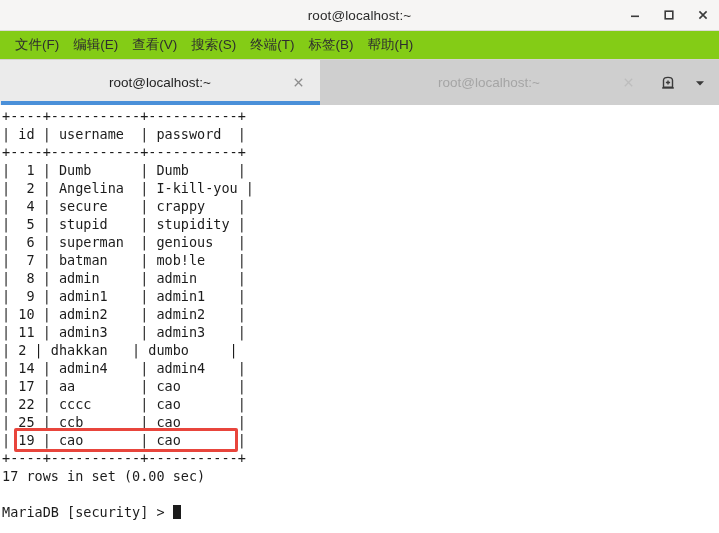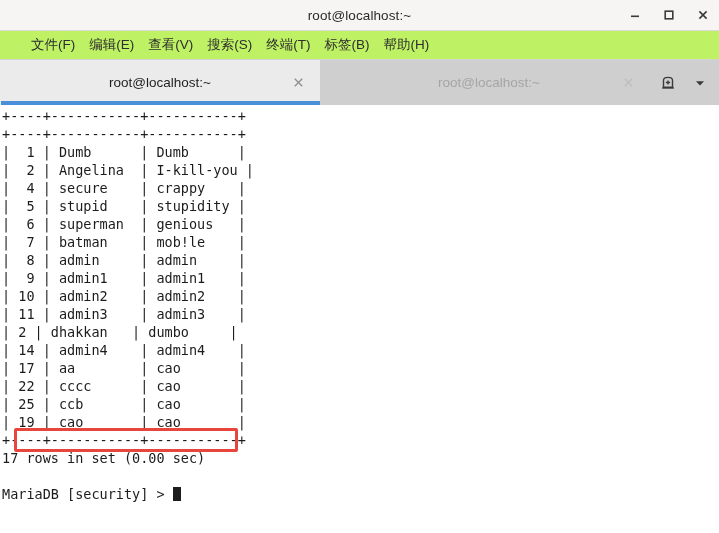--- a/index.html
+++ b/index.html
@@ -57,25 +57,25 @@
     align-items: center;
     justify-content: center;
     color: #3b3b3b;
   }
   .wc-btn svg { display: block; }
 
   
   .menubar {
     height: 29px;
     flex: 0 0 29px;
-    background: #bef264;
+    background: #84cc16;
     border-bottom: 1px solid #d6d3d0;
     display: flex;
     align-items: center;
-    padding-left: 24px;
+    padding-left: 8px;
     box-sizing: border-box;
   }
   .menu-item {
     font-size: 13.5px;
     color: #2e2e2e;
     padding: 2px 7px;
     white-space: nowrap;
   }
 
   
@@ -270,20 +270,21 @@
         <svg width="14" height="14" viewBox="0 0 14 14" aria-hidden="true">
           <path d="M3 5.2 L7 9.4 L11 5.2 Z" fill="currentColor"></path>
         </svg>
       </div>
     </div>
   </div>
 
   <div class="terminal">
 
     <div class="term-line">+----+-----------+-----------+</div>
+    <div class="term-line">| id | username  | password  |</div>
     <div class="term-line">+----+-----------+-----------+</div>
 
     <div class="term-line">|  1 | Dumb      | Dumb      |</div>
     <div class="term-line">|  2 | Angelina  | I-kill-you |</div>
     <div class="term-line">|  4 | secure    | crappy    |</div>
     <div class="term-line">|  5 | stupid    | stupidity |</div>
     <div class="term-line">|  6 | superman  | genious   |</div>
     <div class="term-line">|  7 | batman    | mob!le    |</div>
     <div class="term-line">|  8 | admin     | admin     |</div>
     <div class="term-line">|  9 | admin1    | admin1    |</div>

